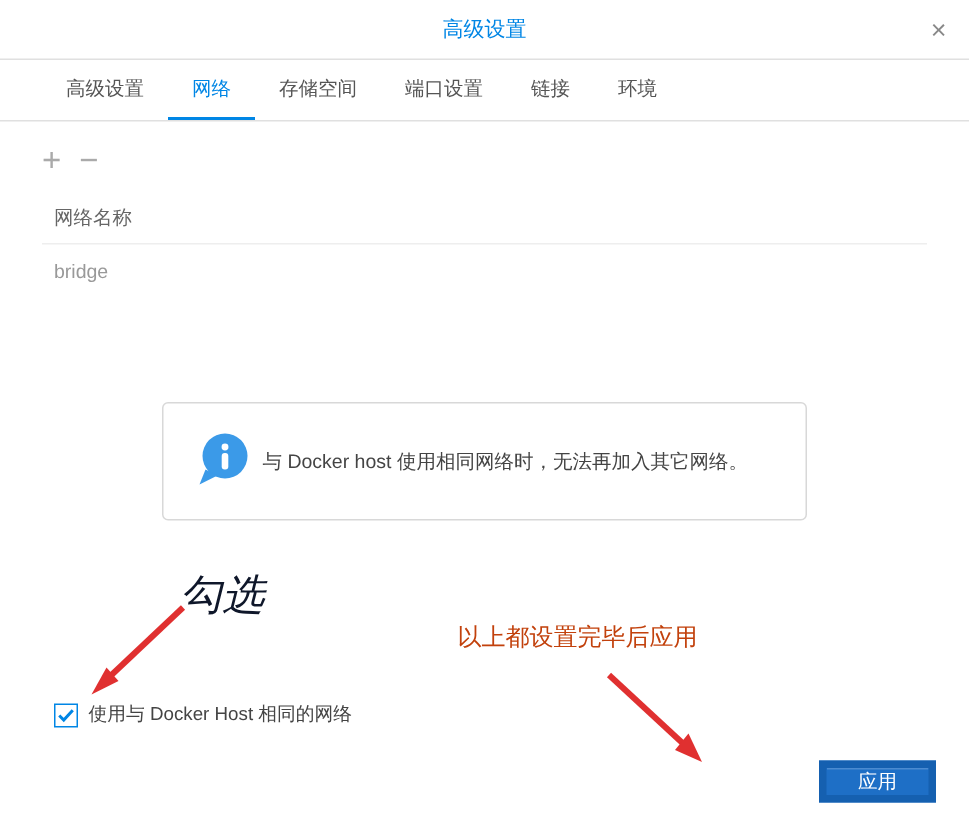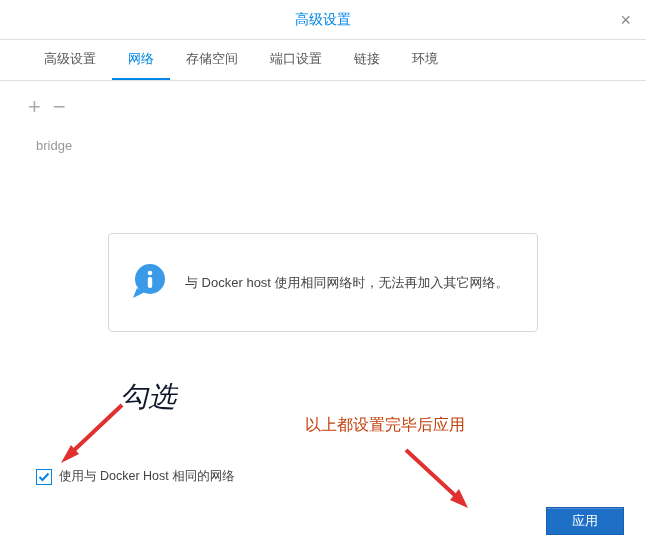--- a/index.html
+++ b/index.html
@@ -13,31 +13,31 @@
     .tab { padding: 10px 16px; color: #555; cursor: pointer; border-bottom: 2px solid transparent; }
     .tab.active { color: #0086e5; border-bottom-color: #0086e5; }
     
     .content { padding: 0 28px 20px; }
     .toolbar { padding: 15px 0 10px; display: flex; gap: 12px; }
     .tb-btn { color: #aaa; font-size: 22px; line-height: 1; cursor: pointer; }
     
     .table-header { color: #666; padding: 8px 0 8px 8px; border-bottom: 1px solid #eee; font-size: 13px; }
     .table-row { color: #999; padding: 10px 0 10px 8px; font-size: 13px; }
     
-    .info-box { margin: 70px auto 0; width: 430px; border: 1px solid #d8d8d8; border-radius: 4px; padding: 28px 22px; display: flex; align-items: center; gap: 16px; }
+    .info-box { margin: 70px auto 0; width: 430px; border: 1px solid #d8d8d8; border-radius: 4px; padding: 18px 22px; display: flex; align-items: center; gap: 6px; }
     .info-icon { flex-shrink: 0; }
     .info-text { color: #444; font-size: 13px; }
     
     .checkbox-row { position: absolute; left: 36px; top: 468px; display: flex; align-items: flex-end; gap: 7px; }
     .cb { width: 16px; height: 16px; border: 1.5px solid #0086e5; display: flex; align-items: center; justify-content: center; }
     .cb svg { display: block; }
     .cb-label { font-size: 12.5px; color: #444; }
     
     .buttons { position: absolute; right: 22px; bottom: 10px; display: flex; gap: 10px; }
-    .btn { width: 78px; height: 28px; border: 1px solid #84cc16; background: #f7f7f7; color: #444; cursor: pointer; font-size: 13px; display: flex; align-items: center; justify-content: center; }
+    .btn { width: 78px; height: 28px; border: 5px solid #84cc16; background: #f7f7f7; color: #444; cursor: pointer; font-size: 13px; display: flex; align-items: center; justify-content: center; }
     .btn.primary { background: #1e6fc6; color: #fff; border-color: #1560b0; box-shadow: inset 0 1px 0 rgba(255,255,255,.2); }
     
     .anno1 { position: absolute; left: 120px; top: 378px; font-size: 28px; color: #0f172a; font-weight: 500; font-style: italic; }
     .anno2 { position: absolute; left: 305px; top: 415px; font-size: 16px; color: #c2410c; font-weight: 500; }
     .arrow { position: absolute; }
   </style>
 </head>
 <body>
 
 <div class="header">
@@ -52,20 +52,21 @@
   <div class="tab">端口设置</div>
   <div class="tab">链接</div>
   <div class="tab">环境</div>
 </div>
 
 <div class="content">
   <div class="toolbar">
     <span class="tb-btn">+</span>
     <span class="tb-btn">−</span>
   </div>
+  <div class="table-header">网络名称</div>
   <div class="table-row">bridge</div>
 
   <div class="info-box">
     <span class="info-icon">
       <svg width="38" height="38" viewBox="0 0 38 38">
         <circle cx="19" cy="17" r="15" fill="#3b9ae8"></circle>
         <path d="M 6 26 L 2 36 L 14 30 Z" fill="#3b9ae8"></path>
         <circle cx="19" cy="11" r="2.3" fill="#fff"></circle>
         <rect x="16.8" y="15" width="4.4" height="11" rx="2" fill="#fff"></rect>
       </svg>

